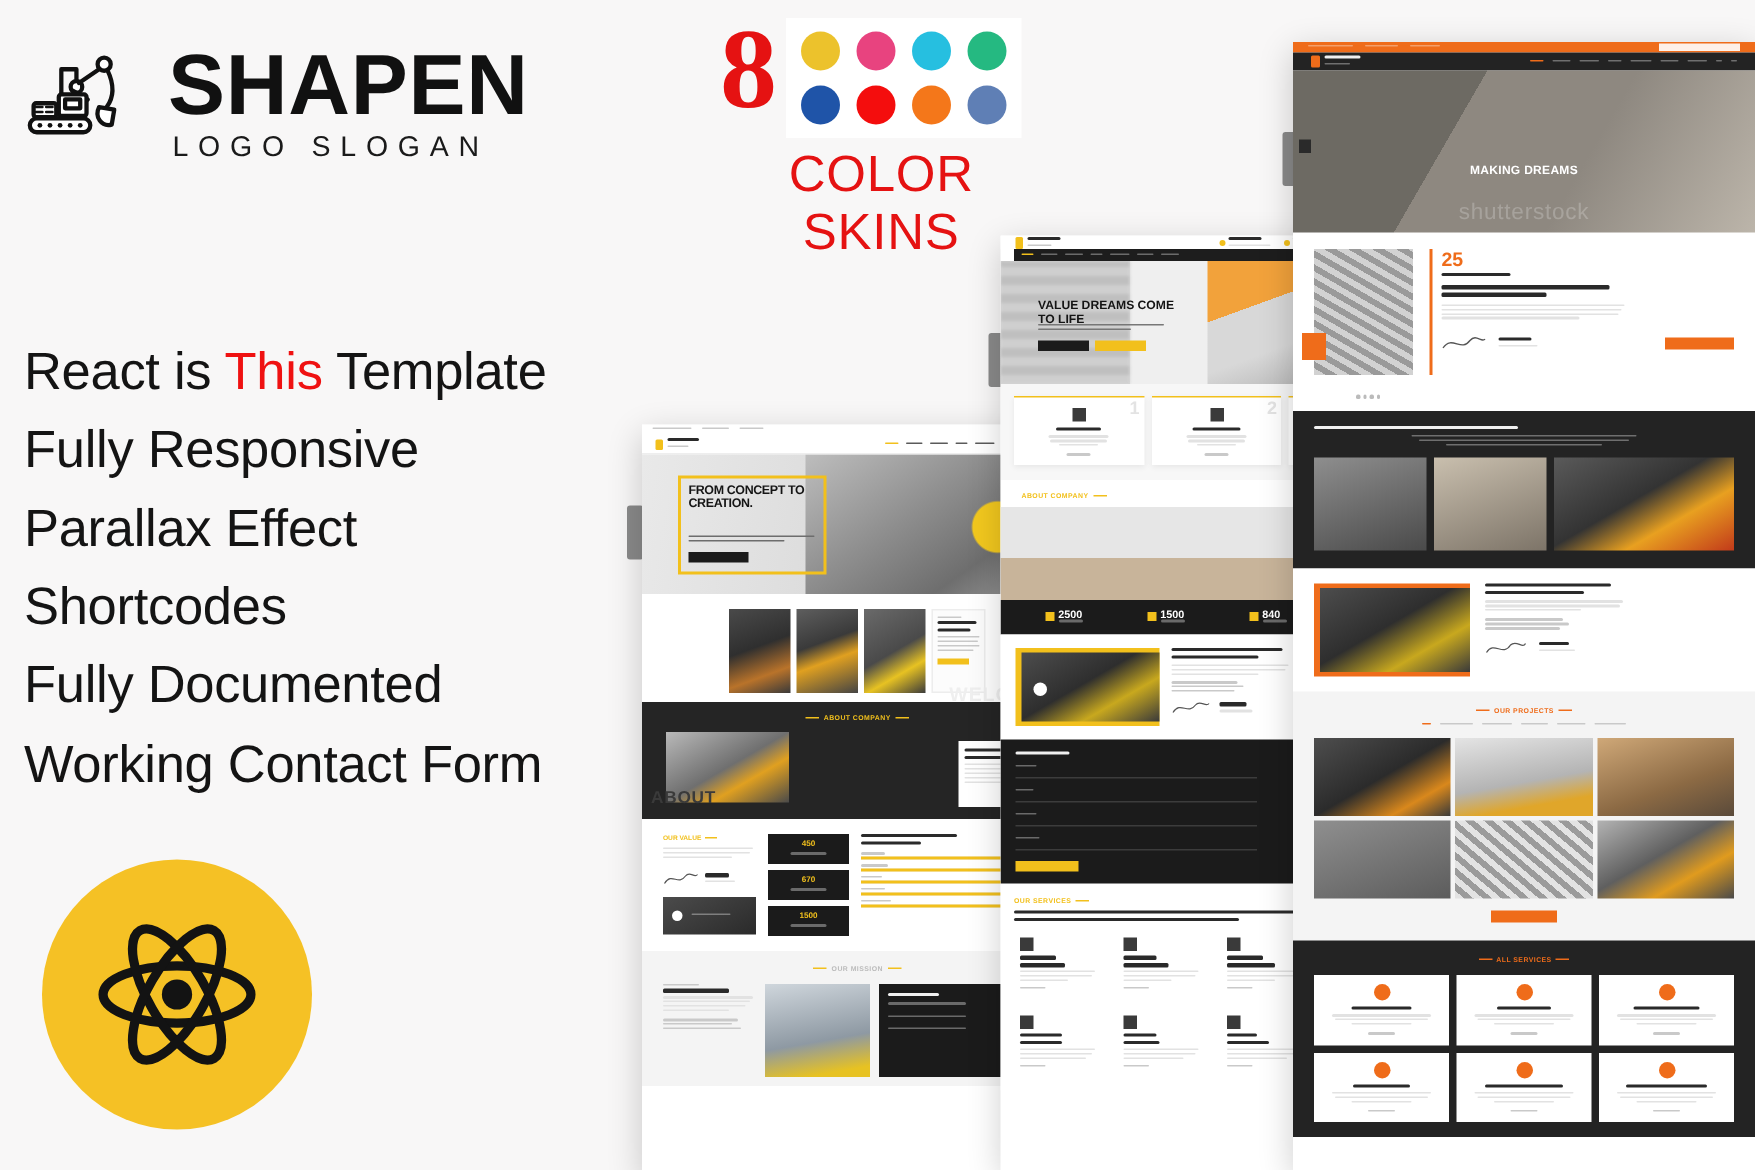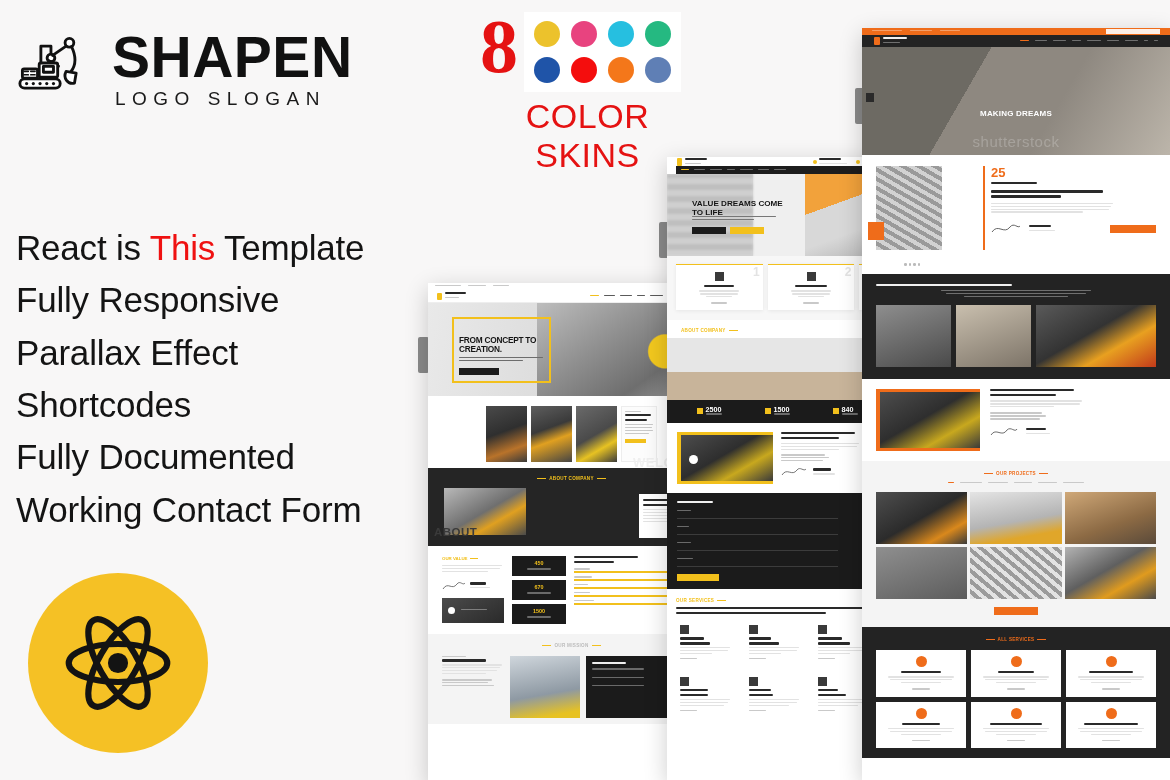--- a/index.html
+++ b/index.html
@@ -65,21 +65,21 @@
   .A-top { height:7px; background:#fff; display:flex; align-items:center; justify-content:space-between; padding:0 7px; }
   .A-nav { height:13px; background:#fff; display:flex; align-items:center; justify-content:space-between; padding:0 9px; border-bottom:1px solid #eee;}
   .A-hero { height:93px; position:relative; background:linear-gradient(100deg,#e9e9e9 0%,#dcdcdc 45%,#cfcfcf 100%); overflow:hidden;}
   .A-hero-photo {
     position:absolute; right:0; top:0; width:62%; height:100%;
     background:
       radial-gradient(circle at 72% 52%, #f2c81e 0 12%, transparent 13%),
       linear-gradient(145deg,#bdbdbd,#8f8f8f 40%,#6e6e6e 70%,#a9a9a9);
   }
   .A-frame { position:absolute; left:24px; top:14px; width:99px; height:66px; border:2.2px solid #f2c01c; }
-  .A-h1 { position:absolute; left:31px; top:33px; width:108px; font-size:8.3px; font-weight:bold; color:#151515; line-height:1.14; letter-spacing:-0.25px;}
+  .A-h1 { position:absolute; left:31px; top:19px; width:108px; font-size:8.3px; font-weight:bold; color:#151515; line-height:1.14; letter-spacing:-0.25px;}
   .A-sub { position:absolute; left:31px; top:54px; width:84px; }
   .A-btn { position:absolute; left:31px; top:65px; width:40px; height:7px; background:#1b1b1b; }
   .A-gallery { padding:10px 0 6px; display:flex; justify-content:center; gap:4px; position:relative; background:#fff;}
   .A-gal-img { width:41px; height:56px; }
   .A-gal-card { width:36px; height:56px; background:#fcfcfc; border:1px solid #ededed; padding:4px 3px; }
   .welcome-wm { position:absolute; right:10px; bottom:-2px; font-size:13px; font-weight:bold; color:#efefef; letter-spacing:0.6px;}
   .A-about { height:78px; background:#252525; position:relative; padding-top:8px; }
   .A-about-wm { position:absolute; left:6px; bottom:8px; font-size:11.5px; font-weight:bold; color:#3a3a3a; letter-spacing:0.5px;}
   .A-value { background:#fff; padding:10px 0; }
   .A-mission { background:#f4f4f4; padding-top:9px; height:90px; position:relative; }
@@ -708,21 +708,21 @@
     </div>
     <div class="C-hero">
       <div class="C-hero-title">MAKING DREAMS</div>
       <div class="C-wm">shutterstock</div>
       <div style="position:absolute;left:4px;top:46px;width:8px;height:9px;background:#2a2a2a;"></div>
     </div>
     <div class="C-exp">
       <div class="C-exp-img">
         <div style="position:absolute;left:-8px;bottom:10px;width:16px;height:18px;background:#ef6c1a;"></div>
       </div>
-      <div style="flex:1;display:flex;gap:6px;margin-left:30px;">
+      <div style="flex:1;display:flex;gap:6px;">
         <div class="C-orangebar"></div>
         <div style="flex:1;">
           <div class="C-25">25</div>
           <span class="hd" style="width:46px;margin-top:3px;"></span>
           <div style="margin-top:6px;">
             <span class="hd" style="width:112px;"></span>
               <span class="hd" style="width:70px;"></span>
           </div>
           <div style="margin-top:5px;">
             <span class="bar l" style="width:122px;"></span>

